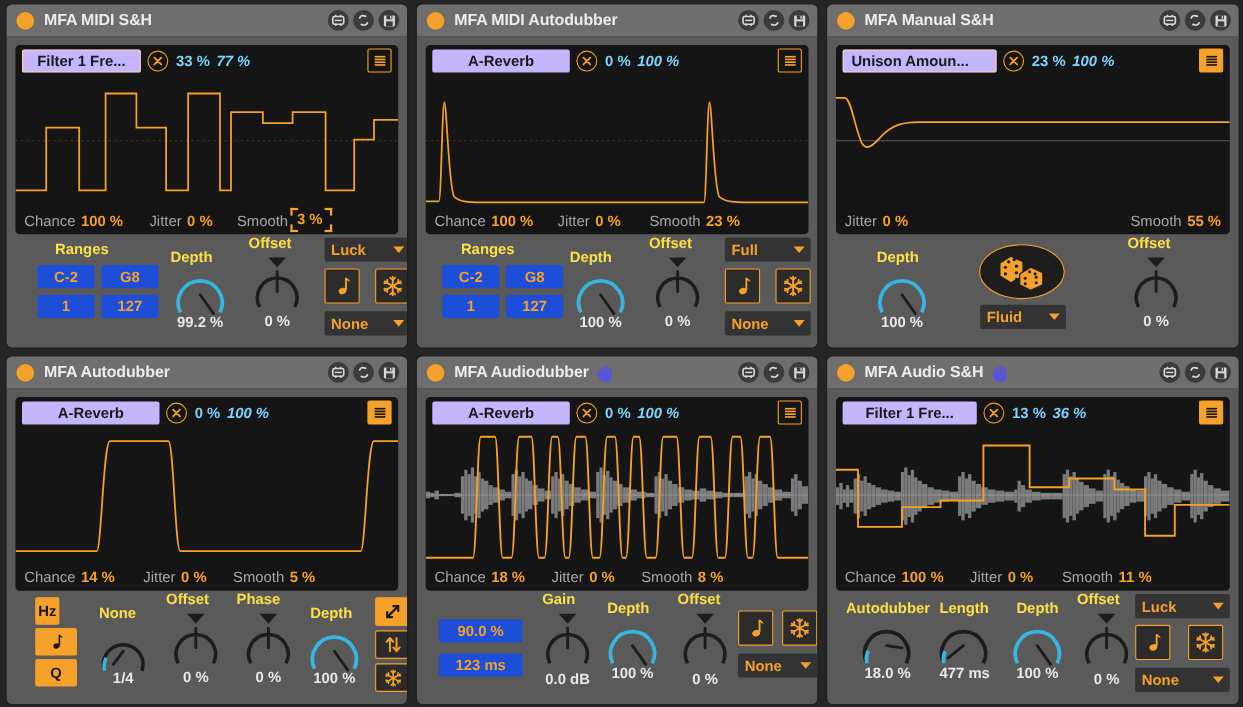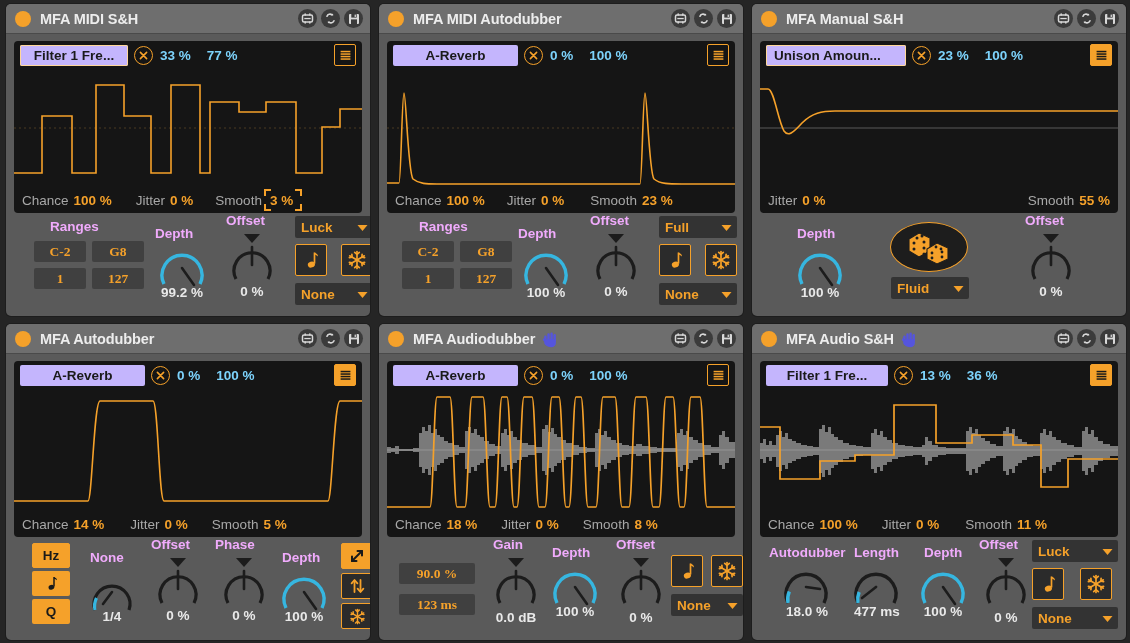--- a/index.html
+++ b/index.html
@@ -69,21 +69,21 @@
   }
   .map-btn.outlined{ box-shadow:inset 0 0 0 1px #ffd79a; }
   .x-btn{
     width:19px;height:19px;border-radius:50%;
     border:1.6px solid #f5a12a;
     display:flex;align-items:center;justify-content:center;
     flex:0 0 auto;
   }
   .pct{ color:#7dd3fc; font-size:13.5px; font-weight:bold; }
   .pct.m1{ margin-left:1px; }
-  .pct.m2{ margin-left:10px; }
+  .pct.m2{ margin-left:0;font-style:italic; }
   .list-btn{
     margin-left:auto;
     width:22px;height:22px;
     border:1.5px solid #f5a12a; border-radius:2px;
     display:flex;align-items:center;justify-content:center;
     flex:0 0 auto;
   }
   .list-btn.filled{ background:#f5a12a; }
 
   .scope-graph{
@@ -105,35 +105,34 @@
   .sel-wrap .val{ margin-left:0; }
   .brk{ position:absolute; width:7px; height:7px; }
   .brk.tl{ left:0; top:-1px; border-left:2px solid #f5a12a; border-top:2px solid #f5a12a;}
   .brk.bl{ left:0; bottom:-1px; border-left:2px solid #f5a12a; border-bottom:2px solid #f5a12a;}
   .brk.tr{ right:0; top:-1px; border-right:2px solid #f5a12a; border-top:2px solid #f5a12a;}
   .brk.br{ right:0; bottom:-1px; border-right:2px solid #f5a12a; border-bottom:2px solid #f5a12a;}
 
   
   .ctrls{ position:relative; }
   .cap{
-    position:absolute; color:#f0abfc; font-size:13.5px; font-weight:bold;
+    position:absolute; color:#fde047; font-size:13.5px; font-weight:bold;
     white-space:nowrap;
   }
   .knob{ position:absolute; }
   .knob svg{ display:block; }
   .knobval{
     position:absolute; color:#e9e9e9; font-size:13.5px; font-weight:bold;
     white-space:nowrap; text-align:center;
   }
   .numbox{
-    position:absolute; background:#404040; border-radius:2px;
+    position:absolute; background:#1d4ed8; border-radius:2px;
     color:#f5a12a; font-size:13.5px; font-weight:bold;
     display:flex;align-items:center;justify-content:center;
     height:21px;
-    font-family:Liberation Serif, serif;
   }
   .dropdown{
     position:absolute; background:#333333; border-radius:2px;
     height:22px; display:flex; align-items:center;
     padding:0 5px 0 6px;
   }
   .dropdown .dd-text{ color:#f5a12a; font-size:13.5px; font-weight:bold; }
   .dropdown .dd-arrow{ margin-left:auto; }
   .tgl{
     position:absolute; border:1.5px solid #f5a12a; border-radius:2px;
@@ -624,21 +623,21 @@
           <span class="gap" style="width:26px;"></span>
           <span class="lab">Jitter</span>
           <span class="val">0 %</span>
           <span class="gap" style="width:24px;"></span>
           <span class="lab">Smooth</span>
           <span class="val">5 %</span>
         </div>
       </div>
 
       <div class="ctrls" style="height:105px;">
-        <div class="tgl on" style="left:18px;top:6px;width:38px;height:25px;">
+        <div class="tgl on" style="left:18px;top:6px;width:22px;height:25px;">
           <span style="color:#1a1a1a;font-size:13.5px;font-weight:bold;">Hz</span>
         </div>
         <div class="tgl plain" style="left:18px;top:34px;width:38px;height:25px;">
           <svg width="11" height="15" viewBox="0 0 11 15">
               <path d="M8 1 L8 10.4" stroke="#1a1a1a" stroke-width="1.5"></path>
               <path d="M8 1 C9.8 1.9 11 2.6 11 4.3 C9.9 3.3 9.1 3.1 8 2.7 Z" fill="#1a1a1a"></path>
               <ellipse cx="5.4" cy="11.3" rx="2.9" ry="2.3" fill="#1a1a1a" transform="rotate(-18 5.4 11.3)"></ellipse>
             </svg>
         </div>
         <div class="tgl plain" style="left:18px;top:62px;width:38px;height:25px;">

